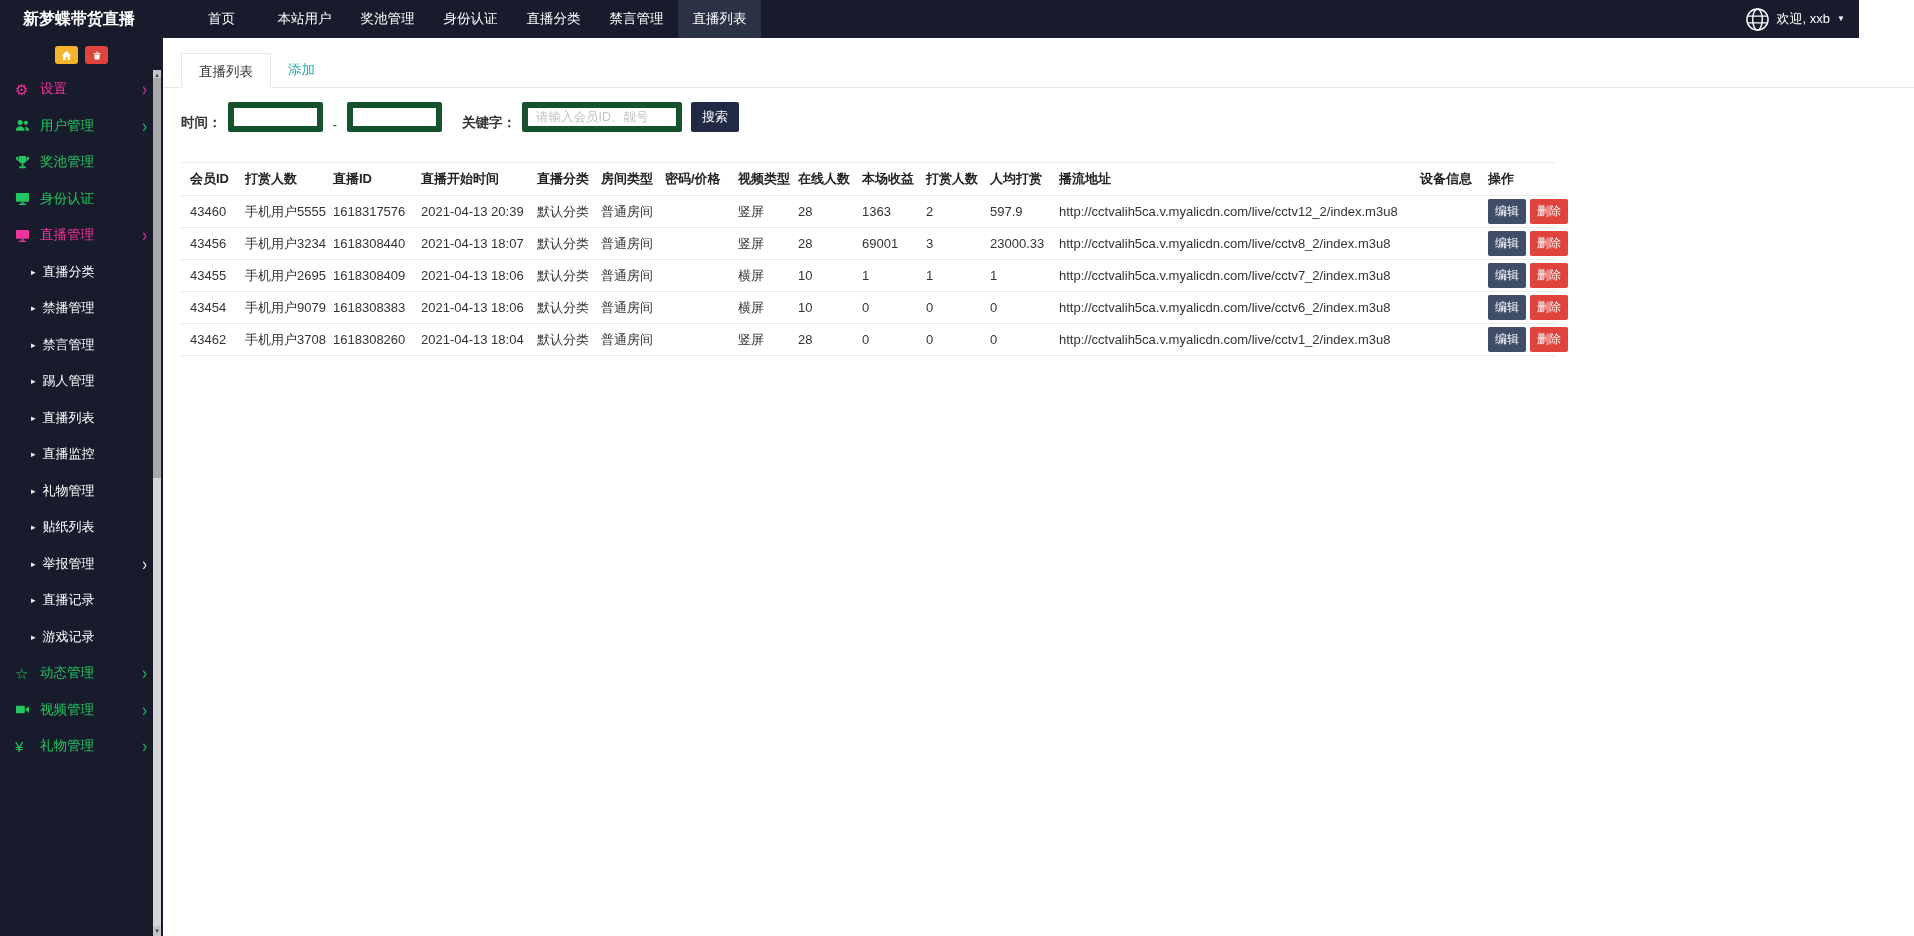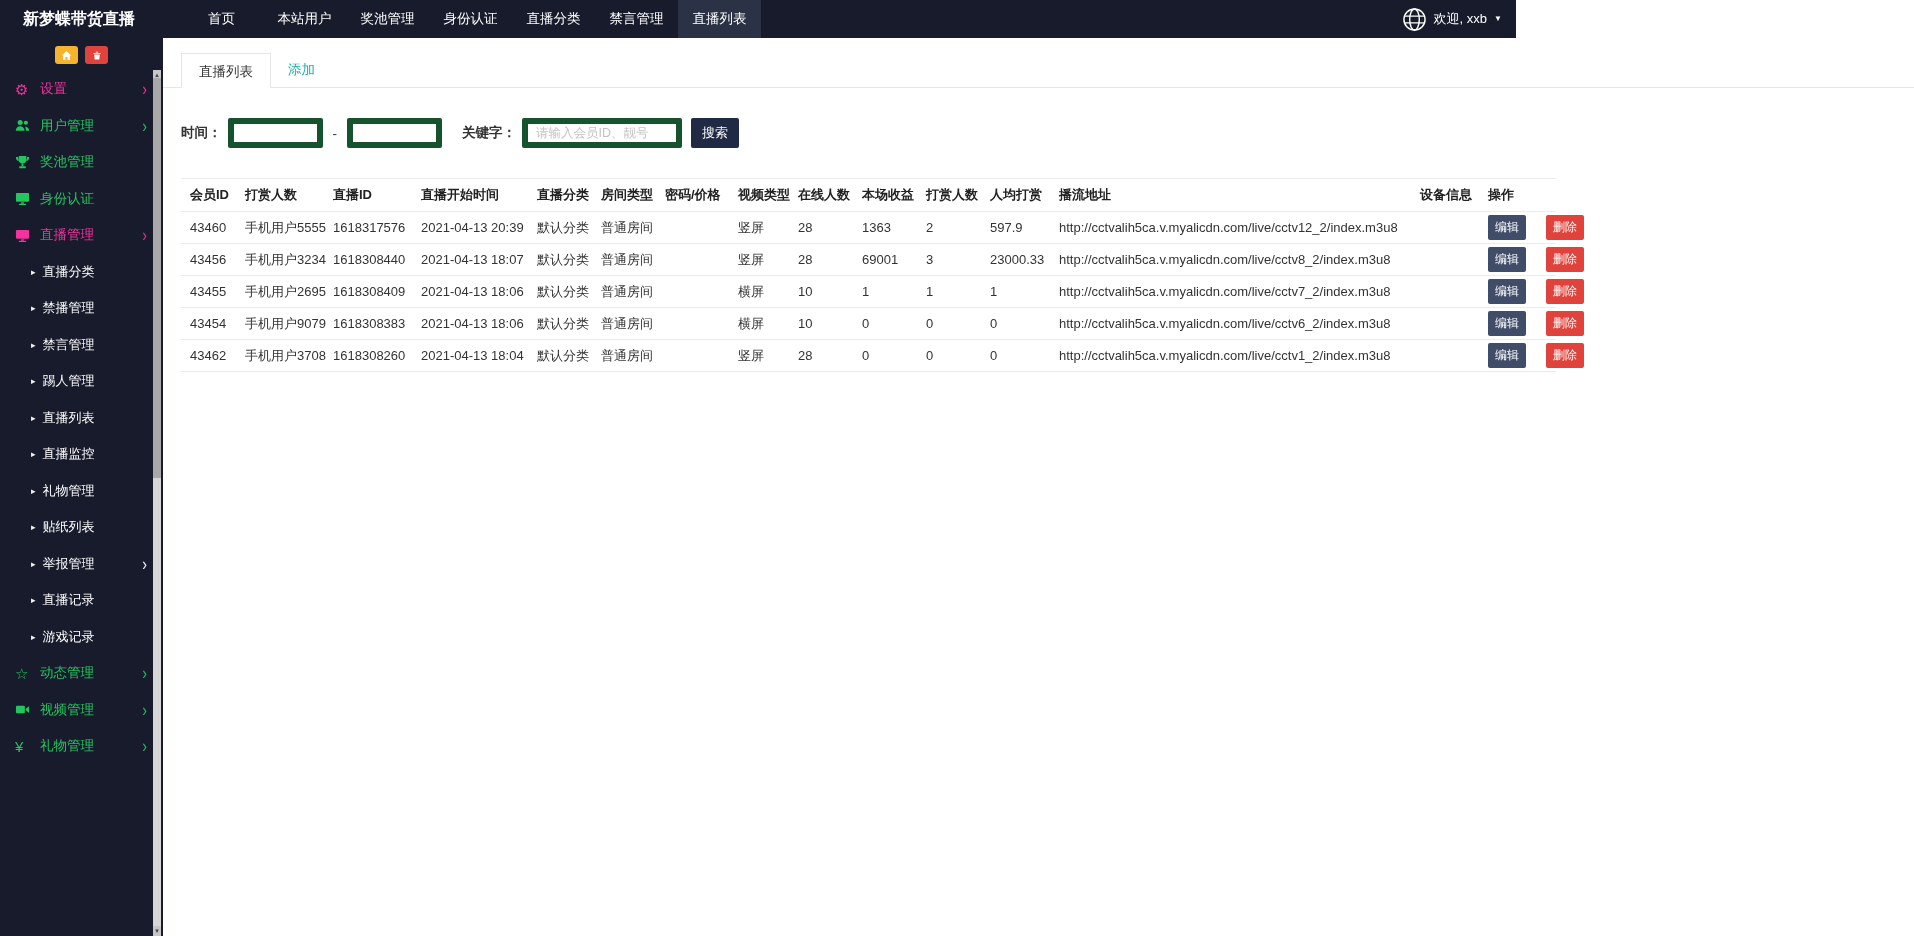--- a/index.html
+++ b/index.html
@@ -8,21 +8,21 @@
     --teal:#16b3aa;
     --red:#e0433c;
     --edit:#404d68;
   }
   *{margin:0;padding:0;box-sizing:border-box;}
   html,body{width:1914px;height:936px;overflow:hidden;background:#fff;
     font-family:"Liberation Sans","DejaVu Sans",sans-serif;}
   body{position:relative;}
 
   
-  .topbar{position:absolute;top:0;left:0;width:1516px;height:38px;background:var(--dark);
+  .topbar{position:absolute;top:0;left:0;width:1859px;height:38px;background:var(--dark);
     display:flex;align-items:center;color:#fff;z-index:5;}
   .brand{width:163px;padding-left:23px;font-size:16px;font-weight:bold;flex-shrink:0;white-space:nowrap;}
   .topnav{display:flex;height:38px;margin-left:17px;}
   .nav-item{width:83px;height:38px;line-height:38px;text-align:center;font-size:13.5px;color:#fff;cursor:pointer;}
   .nav-item.active{background:#2b3245;}
   .top-right{margin-left:auto;display:flex;align-items:center;gap:7px;padding-right:14px;font-size:13px;cursor:pointer;}
   .caret{font-size:8px;line-height:1;}
 
   
   .sidebar{position:absolute;top:38px;left:0;width:163px;height:898px;background:var(--dark);color:#fff;}
@@ -44,37 +44,37 @@
   .sb-arrow.up{top:0;}
   .sb-arrow.down{bottom:0;}
 
   
   .main{position:absolute;top:38px;left:163px;width:1751px;height:898px;background:#fff;overflow:hidden;}
   .tabstrip{height:50px;border-bottom:1px solid #e6e6e6;display:flex;align-items:flex-end;padding-left:18px;}
   .tab{height:35px;line-height:35px;padding:0 17px;font-size:13.5px;color:#333;cursor:pointer;white-space:nowrap;}
   .tab.active{border:1px solid #e6e6e6;border-bottom:1px solid #fff;margin-bottom:-1px;background:#fff;}
   .tab.add{color:var(--teal);text-align:center;}
 
-  .filter-row{display:flex;align-items:center;margin:30px 0 0 18px;font-size:13.5px;}
+  .filter-row{display:flex;align-items:flex-end;margin:14px 0 0 18px;font-size:13.5px;}
   .flabel{font-weight:bold;color:#333;white-space:nowrap;}
   .flabel.kw{margin-left:20px;}
   .inp{height:30px;border:6px solid #14532d;border-radius:2px;padding:0 8px;font-size:12.5px;
     color:#333;outline:none;width:95px;background:#fff;margin-left:6px;}
   .inp::placeholder{color:#c3c3c3;}
   .inp.keyword{width:160px;}
   .dash{color:#333;margin:0 4px 0 10px;}
   .search-btn{height:30px;padding:0 11px;background:#202a44;color:#fff;border:none;border-radius:2px;
     font-size:13px;cursor:pointer;margin-left:9px;}
 
   .grid{margin:30px 0 0 18px;border-collapse:collapse;table-layout:fixed;width:1375px;font-size:13px;color:#333;}
   .grid th{font-weight:bold;color:#222;text-align:left;padding:0 0 0 9px;height:33px;
     border-top:1px solid #ececec;border-bottom:1px solid #ececec;white-space:nowrap;}
   .grid td{height:32px;padding:0 0 0 9px;border-bottom:1px solid #ececec;white-space:nowrap;}
   .btn-edit{background:var(--edit);color:#fff;border:none;border-radius:2px;font-size:12px;
-    padding:4px 7px;cursor:pointer;margin-right:20px;}
+    padding:4px 7px;cursor:pointer;margin-right:4px;}
   .btn-del{background:var(--red);color:#fff;border:none;border-radius:2px;font-size:12px;
     padding:4px 7px;cursor:pointer;}
 </style>
 </head>
 <body>
 
 <div class="topbar">
   <div class="brand">新梦蝶带货直播</div>
   <div class="topnav">
       <div class="nav-item">首页</div>

